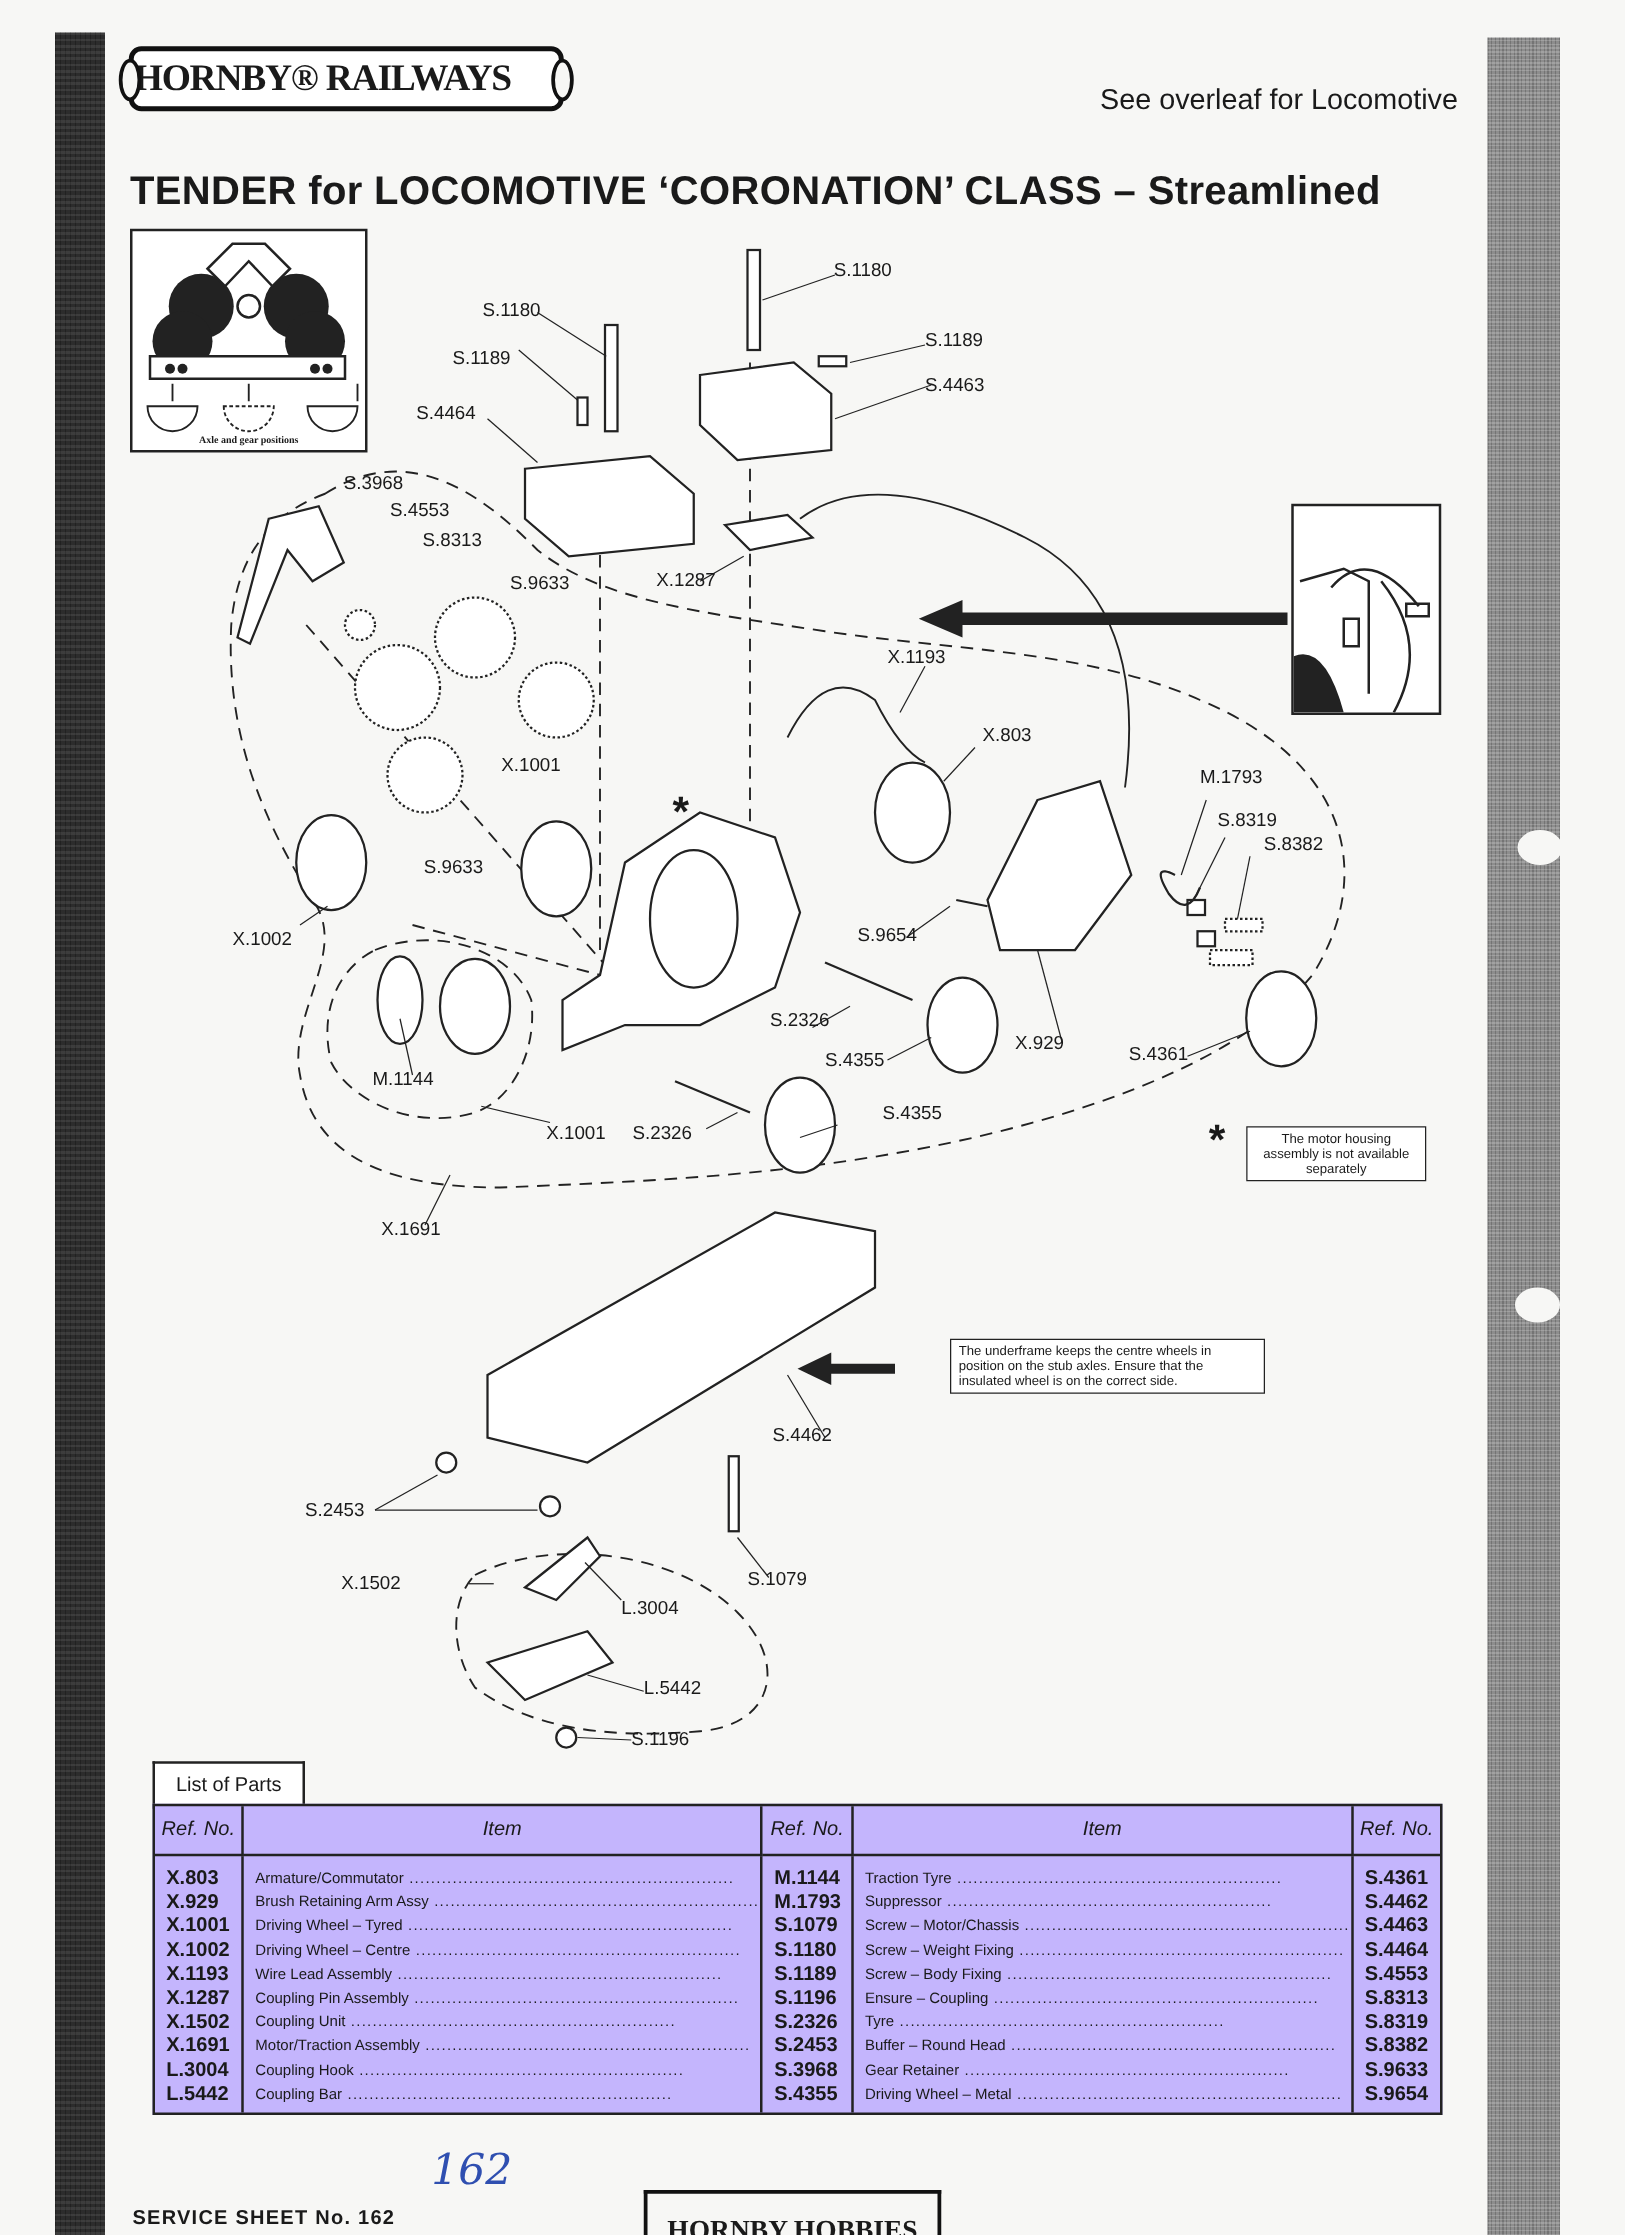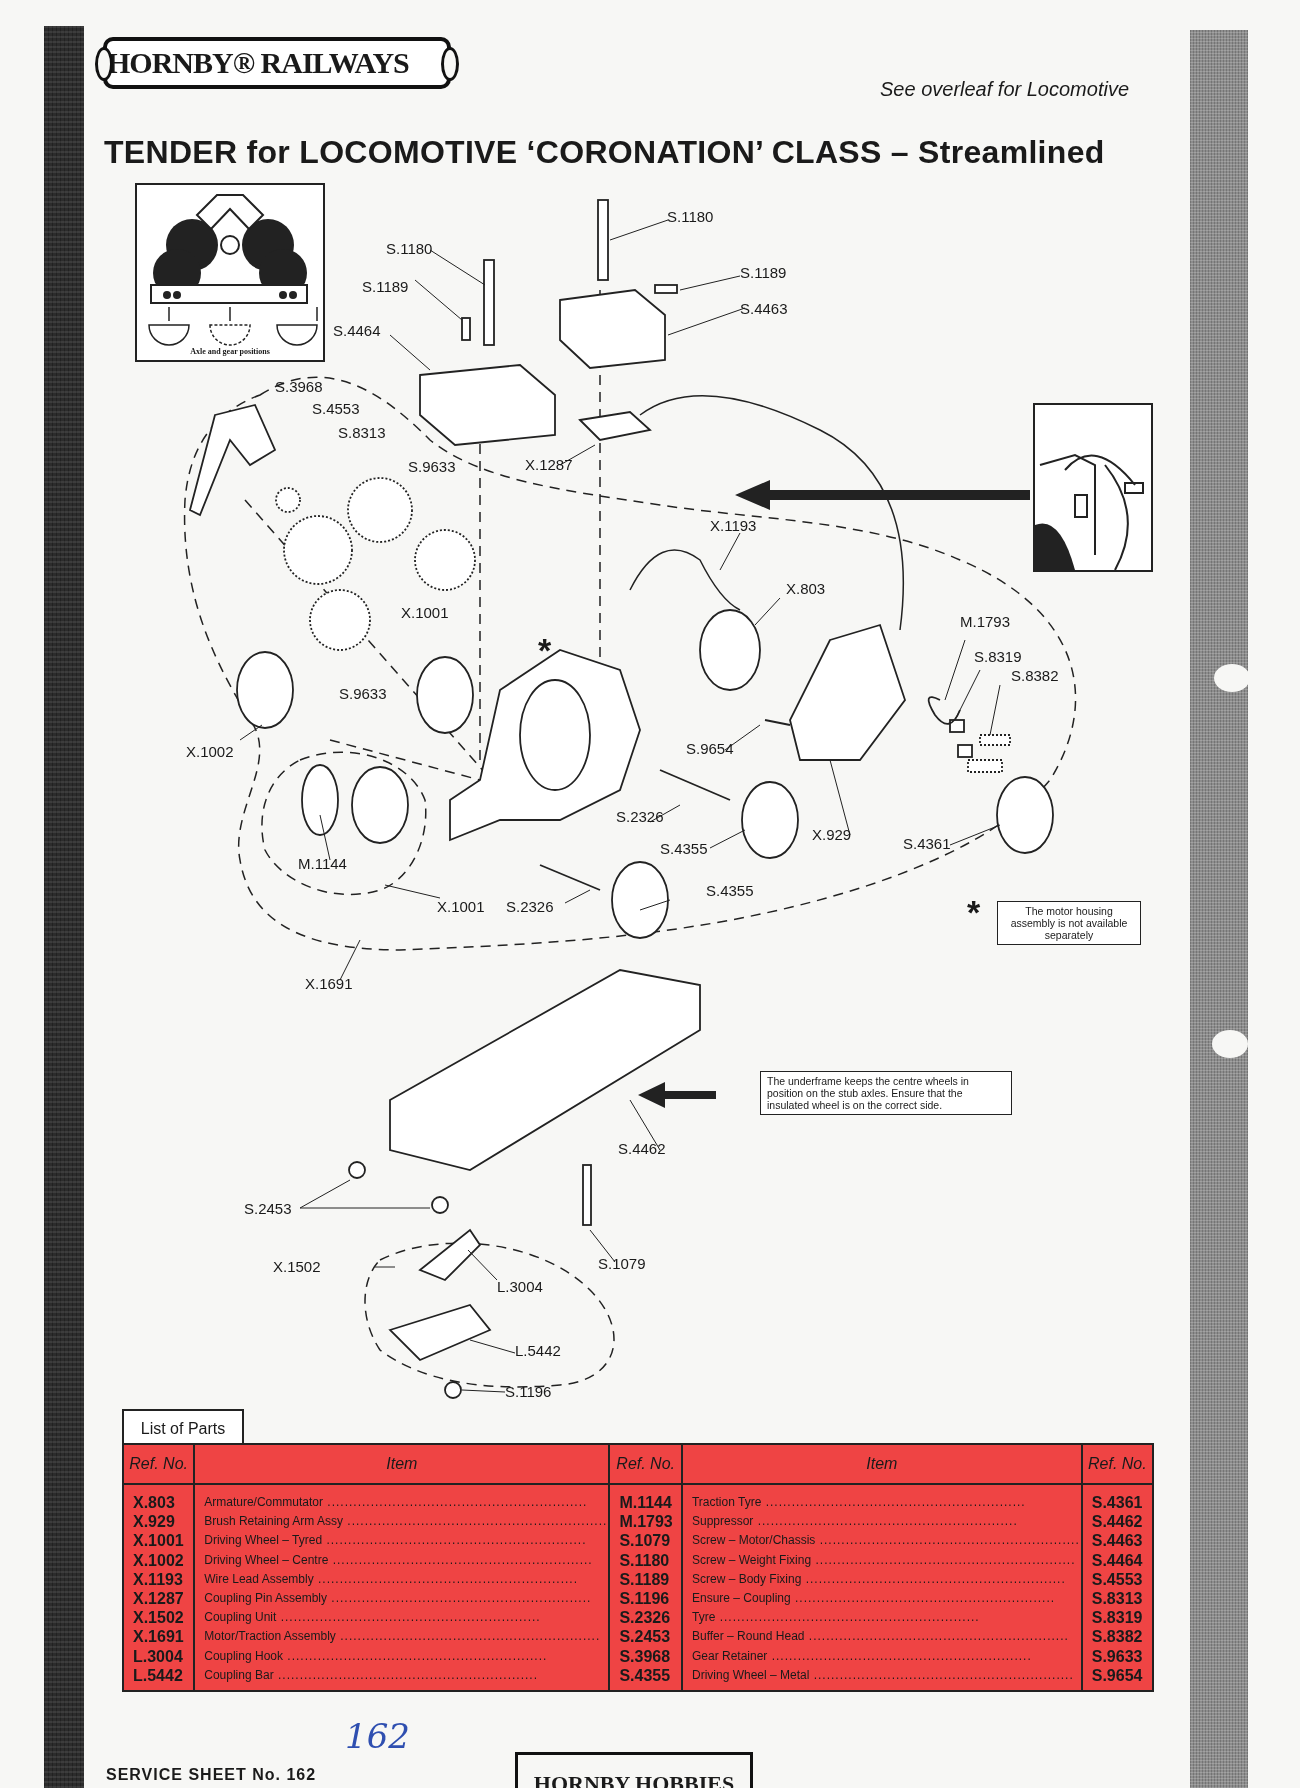--- a/index.html
+++ b/index.html
@@ -9,33 +9,33 @@
   .strip-right{position:absolute;left:1190px;top:30px;width:58px;height:1758px;background:#8d8d8d;
     background-image:repeating-linear-gradient(0deg,rgba(255,255,255,.18) 0 1px,transparent 1px 3px),repeating-linear-gradient(90deg,rgba(0,0,0,.18) 0 1px,transparent 1px 3px);}
   .hole{position:absolute;width:36px;height:28px;border-radius:50%;background:#f7f7f5;}
   .hole.h1{left:1214px;top:664px;}
   .hole.h2{left:1212px;top:1030px;}
   .logo{position:absolute;left:103px;top:37px;width:340px;height:44px;border:4px solid #111;border-radius:10px;
     display:flex;align-items:center;justify-content:flex-start;font-family:"Liberation Serif",serif;font-weight:bold;font-size:30px;letter-spacing:-1px;background:#fff;}
   .logo:before,.logo:after{content:"";position:absolute;top:6px;width:12px;height:28px;border:3px solid #111;border-radius:50%;background:#f7f7f5;}
   .logo:before{left:-12px;}
   .logo:after{right:-12px;}
-  .overleaf{position:absolute;left:880px;top:78px;font-size:20px;font-style:italic;}
+  .overleaf{position:absolute;left:880px;top:66px;font-size:23px;}
   .title{position:absolute;left:104px;top:134px;font-size:32px;font-weight:bold;letter-spacing:.3px;}
-  .inset{position:absolute;left:104px;top:183px;width:186px;height:175px;border:2px solid #222;background:#fff;margin-left:31px;}
+  .inset{position:absolute;left:104px;top:183px;width:186px;height:175px;border:2px solid #222;background:#fff;}
   .inset .cap{position:absolute;bottom:4px;left:0;right:0;text-align:center;font-size:8px;font-weight:bold;font-family:"Liberation Serif",serif;}
   .inset2{position:absolute;left:1033px;top:403px;width:116px;height:165px;border:2px solid #222;background:#fff;}
   .diagram{position:absolute;left:0;top:0;width:1300px;height:1788px;}
   .lbl{position:absolute;font-size:15px;white-space:nowrap;}
   .note{position:absolute;border:1.5px solid #222;background:#fff;font-size:10.5px;line-height:12px;padding:3px 6px;}
   .note1{left:997px;top:901px;width:130px;text-align:center;}
   .star{position:absolute;font-size:34px;font-weight:bold;line-height:1;}
   .note2{left:716px;top:1071px;width:238px;margin-left:44px;}
   .parts-tab{position:absolute;left:122px;top:1409px;width:118px;height:36px;border:2px solid #222;border-bottom:none;font-size:16px;display:flex;align-items:center;justify-content:center;background:#fff;}
-  .parts{position:absolute;left:122px;top:1443px;width:1028px;height:245px;border:2px solid #222;background:#ef4444;}
+  .parts{position:absolute;left:122px;top:1443px;width:1028px;height:245px;border:2px solid #222;background:#c4b5fd;}
   .parts table{border-collapse:collapse;width:100%;height:100%;}
   .parts th{font-style:italic;font-weight:normal;font-size:16px;height:36px;border-bottom:2px solid #222;border-right:2px solid #222;}
   .parts td{vertical-align:top;border-right:2px solid #222;padding-top:8px;}
   .parts th:last-child,.parts td:last-child{border-right:none;}
   .refcol{width:76px;text-align:left;}
   .refcol div{font-weight:bold;font-size:16px;line-height:19.2px;padding-left:8px;}
   .itemcol div{font-size:12px;line-height:19.2px;padding-left:8px;white-space:nowrap;overflow:hidden;}
   .itemcol div span.d{letter-spacing:1px;}
   .footer-hand{position:absolute;left:345px;top:1716px;font-size:34px;color:#2f4fb0;font-family:"DejaVu Serif",serif;font-style:italic;}
   .footer-sheet{position:absolute;left:106px;top:1766px;font-size:16px;font-weight:bold;letter-spacing:1px;height:14px;overflow:hidden;}

